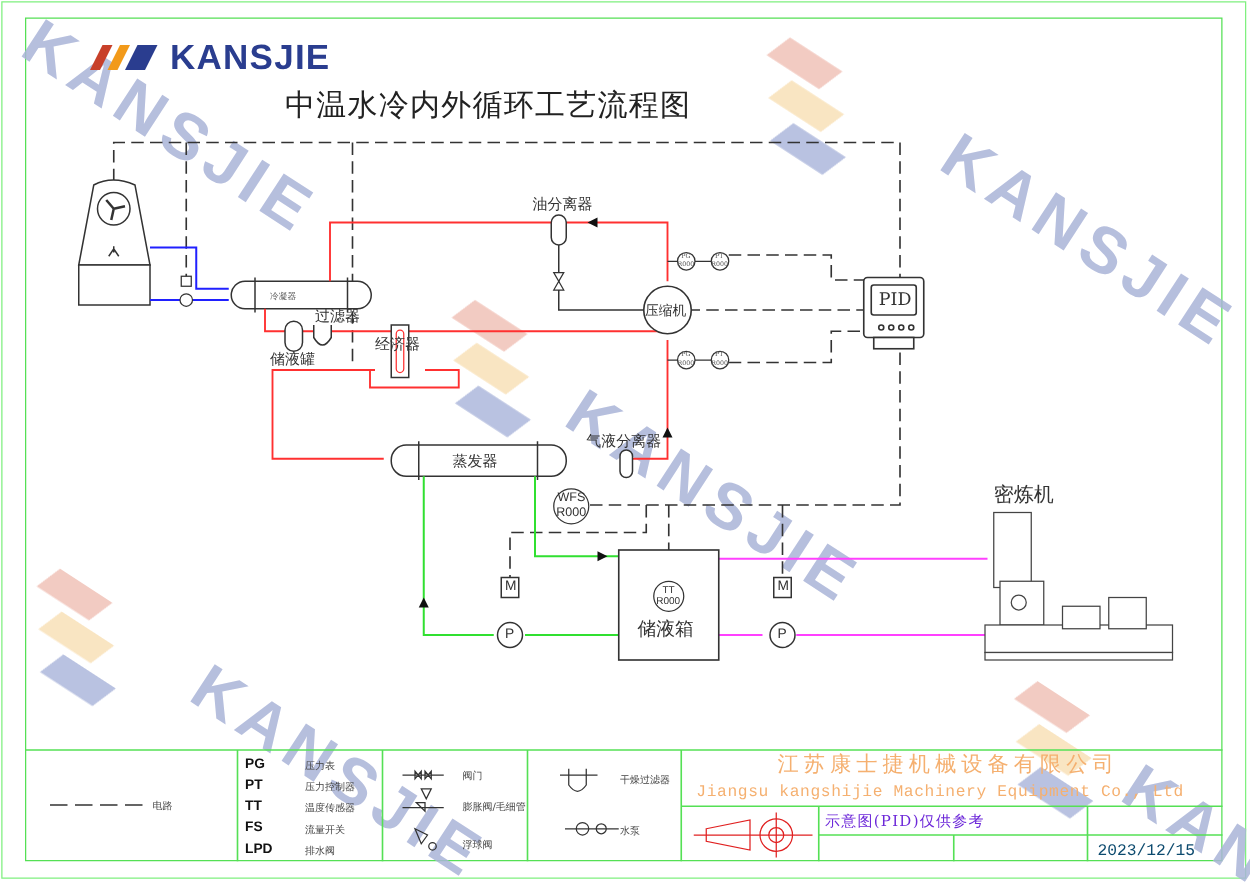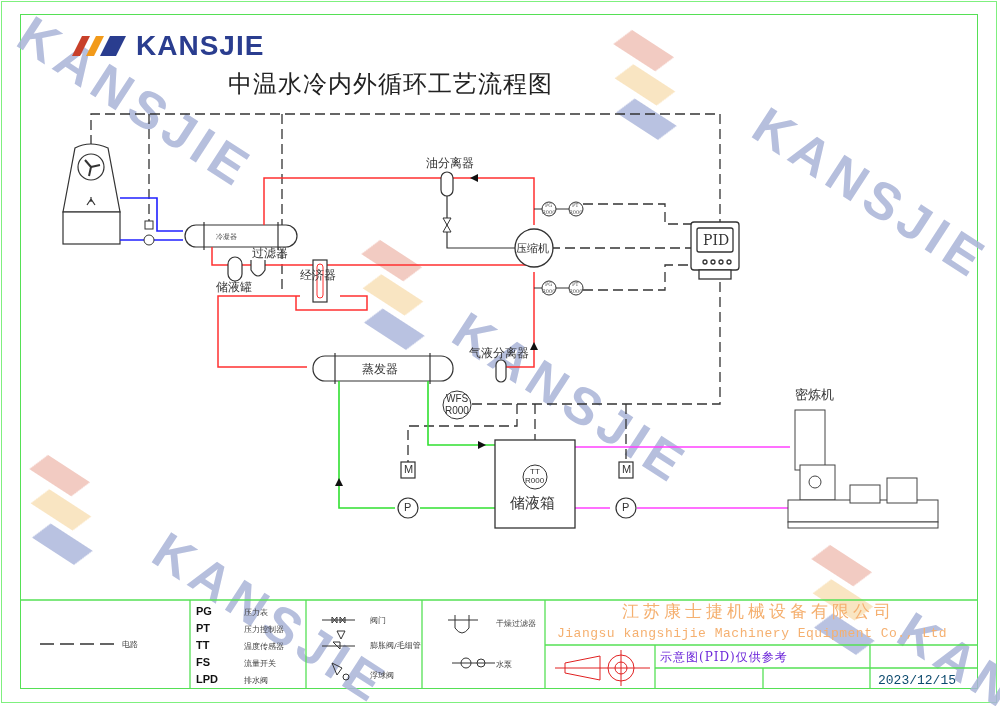--- a/index.html
+++ b/index.html
@@ -244,21 +244,21 @@
 
 <div class="lbl-sm" style="left:216px;top:232px;">冷凝器</div>
 <div class="lbl" style="left:240px;top:245px;margin-left:12px;">过滤器</div>
 <div class="lbl" style="left:216px;top:279px;">储液罐</div>
 <div class="lbl" style="left:300px;top:235px;margin-top:32px;">经济器</div>
 <div class="lbl" style="left:426px;top:155px;">油分离器</div>
 <div class="lbl" style="left:516px;top:241px;font-size:11px;">压缩机</div>
 <div class="lbl" style="left:362px;top:361px;">蒸发器</div>
 <div class="lbl" style="left:469px;top:345px;">气液分离器</div>
 <div class="lbl" style="left:510px;top:494px;font-size:15px;">储液箱</div>
-<div class="lbl" style="left:795px;top:386px;font-size:13px;">密炼机</div>
+<div class="lbl" style="left:795px;top:386px;font-size:16px;">密炼机</div>
 <div class="lbl" style="left:703px;top:232px;font-size:14px;">PID</div>
 <div class="lbl" style="left:404px;top:463px;font-family:'Liberation Sans',sans-serif;font-size:11px;">M</div>
 <div class="lbl" style="left:622px;top:463px;font-family:'Liberation Sans',sans-serif;font-size:11px;">M</div>
 <div class="lbl" style="left:404px;top:501px;font-family:'Liberation Sans',sans-serif;font-size:11px;">P</div>
 <div class="lbl" style="left:622px;top:501px;font-family:'Liberation Sans',sans-serif;font-size:11px;">P</div>
 
 <div class="lbl" style="left:446px;top:393px;font-family:'Liberation Sans',sans-serif;font-size:10px;">WFS</div>
 <div class="lbl" style="left:445px;top:405px;font-family:'Liberation Sans',sans-serif;font-size:10px;">R000</div>
 <div class="lbl" style="left:530px;top:467px;font-family:'Liberation Sans',sans-serif;font-size:8px;">TT</div>
 <div class="lbl" style="left:525px;top:476px;font-family:'Liberation Sans',sans-serif;font-size:8px;">R000</div>

